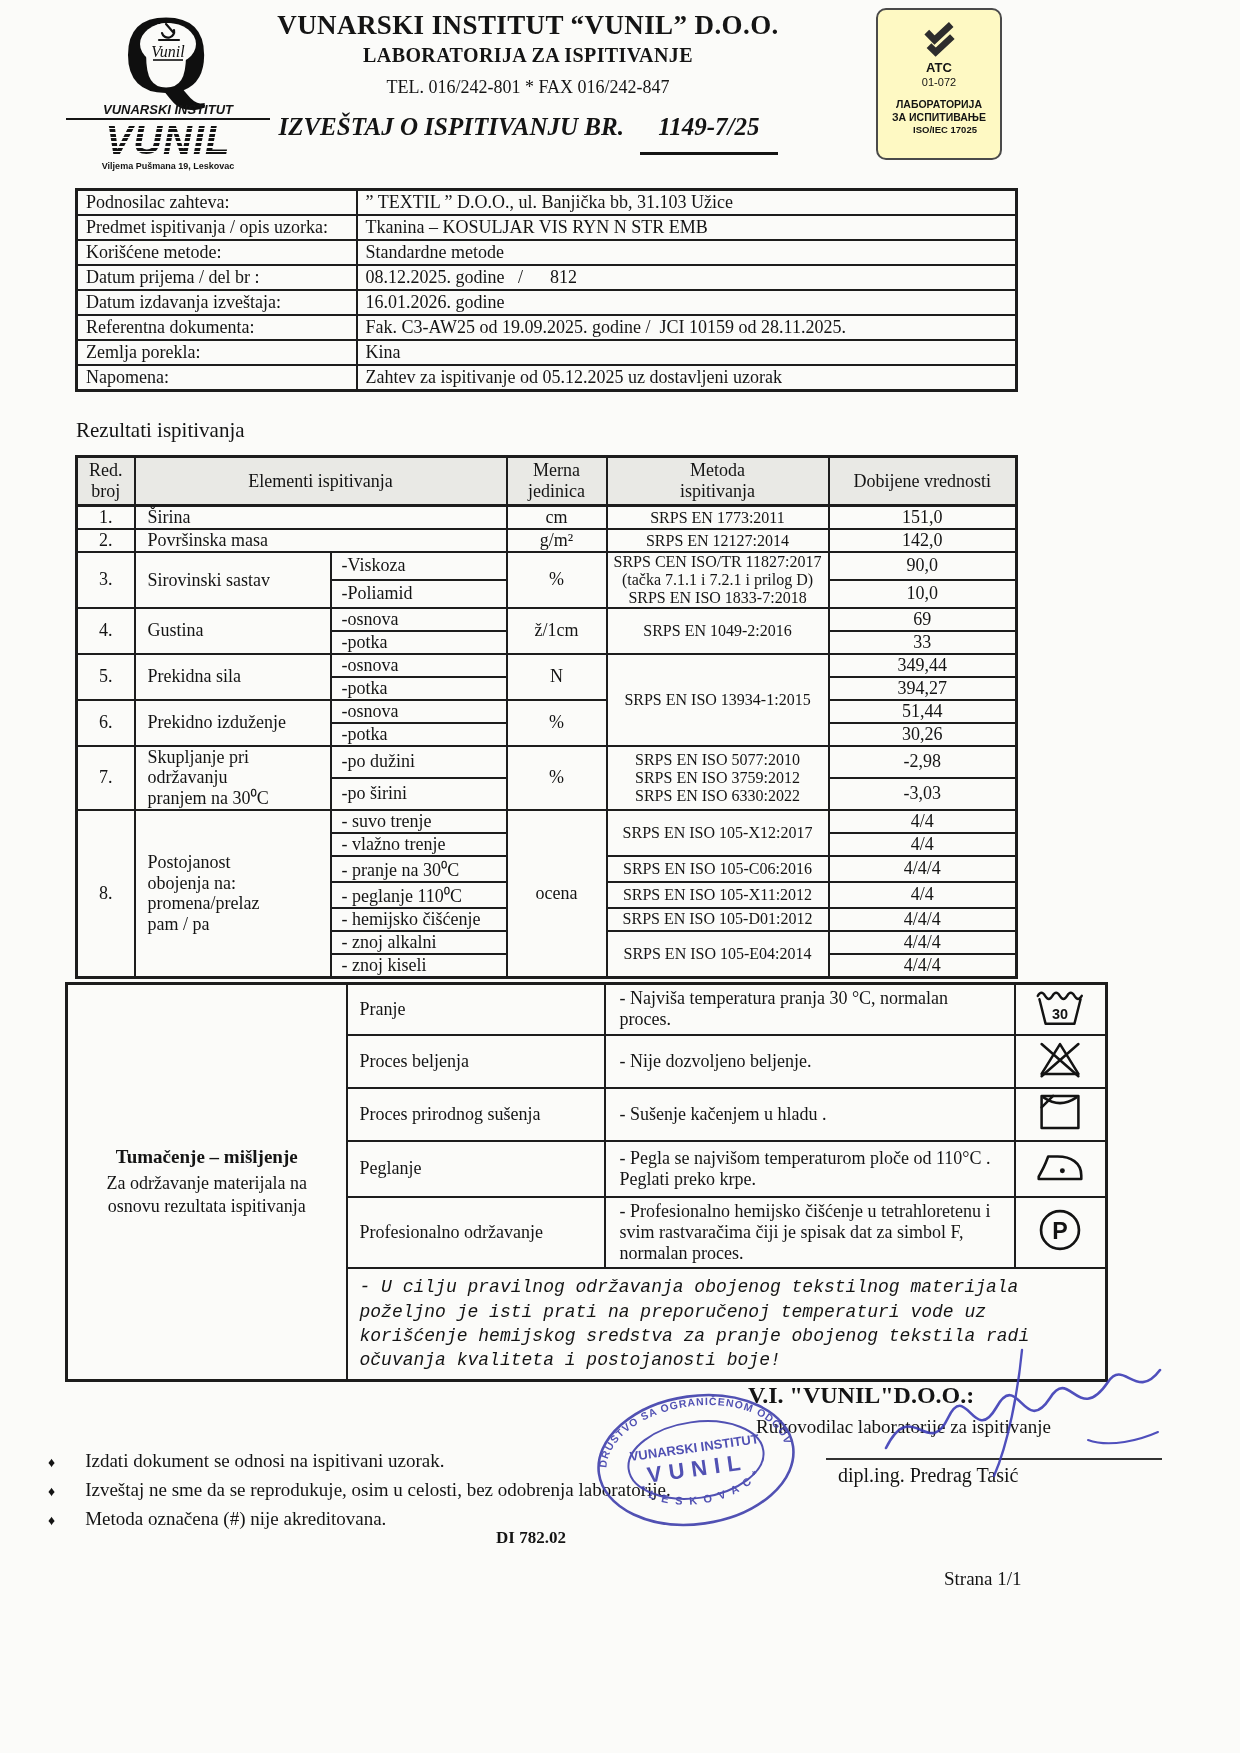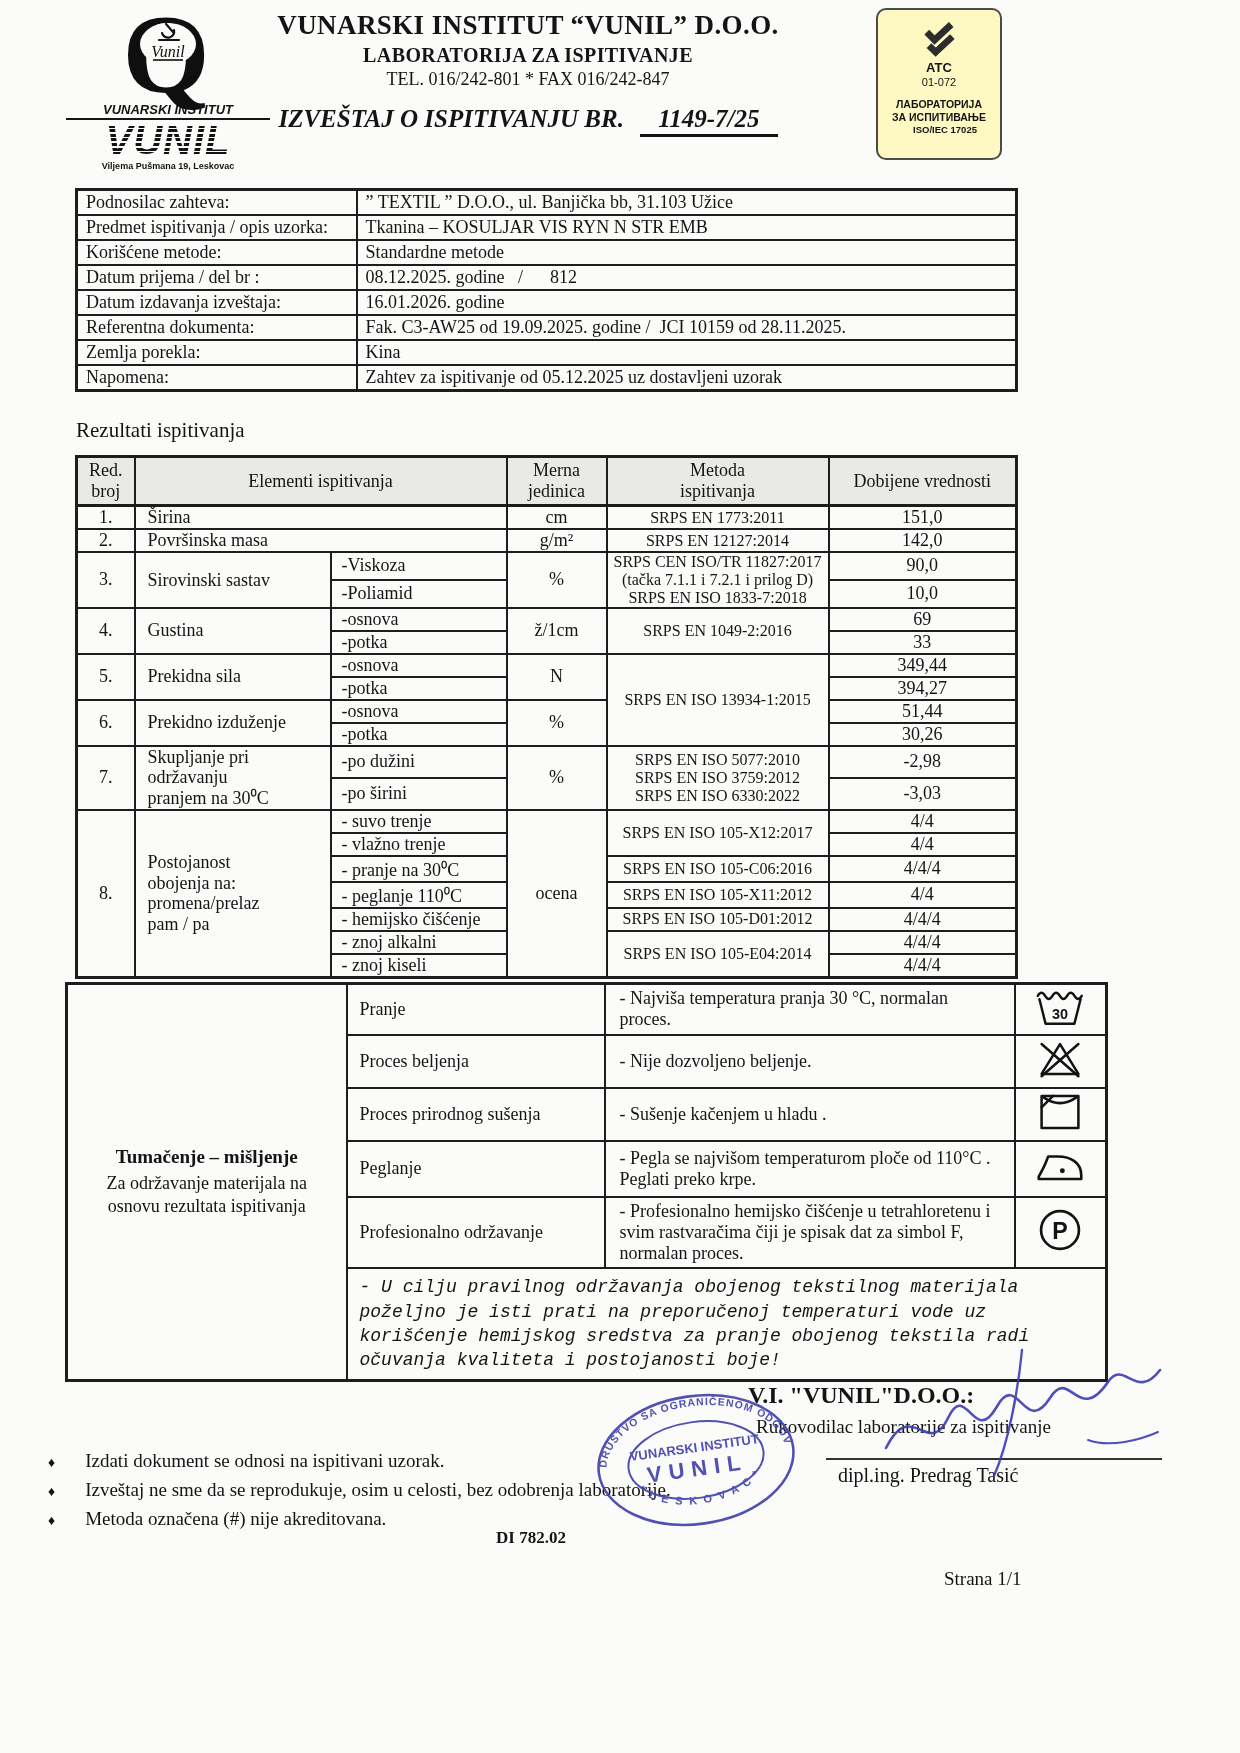--- a/index.html
+++ b/index.html
@@ -22,23 +22,23 @@
     .vi-mark{
       background-image:repeating-linear-gradient(180deg,#131313 0 3px,#fbfbf9 3px 4.6px);
       -webkit-background-clip:text; background-clip:text; color:transparent;
     }
   }
   .vi-addr{ font-family:"Liberation Sans",sans-serif; font-weight:bold; font-size:9px; margin-top:1px; }
   .hdr-c{ position:absolute; left:252px; top:10px; width:552px; text-align:center; }
   .inst{ font-size:27px; font-weight:bold; letter-spacing:.4px; }
   .lab{ font-size:20px; font-weight:bold; margin-top:3px; letter-spacing:.4px; }
   .addr{ font-size:19px; margin-top:3px; }
-  .tel{ font-size:18px; margin-top:2px; }
+  .tel{ font-size:18px; margin-top:10px; }
   .rt{ margin-top:15px; font-size:25px; font-weight:bold; font-style:italic; white-space:nowrap; }
-  .rn{ display:inline-block; border-bottom:3px solid #141414; padding:0 18px 1px; margin-left:10px;text-align:right; }
+  .rn{ display:inline-block; border-bottom:3px solid #141414; padding:0 18px 11px; margin-left:10px;text-align:right; }
   .badge{ position:absolute; left:876px; top:8px; width:126px; height:152px;
           border:2px solid #4a4a4a; border-radius:10px; background:#fef9c3;
           display:flex; flex-direction:column; align-items:center;
           font-family:"Liberation Sans",sans-serif; }
   .b-code{ font-weight:bold; font-size:13px; margin-top:2px; }
   .b-num{ font-size:11px; margin-top:1px; }
   .b-lab{ font-weight:bold; font-size:10.5px; line-height:1.2; margin-top:10px; text-align:center; }
   .b-std{ font-size:9.5px; font-weight:bold; margin-top:1px;padding-left:12px; }
   
   table{ border-collapse:collapse; }

